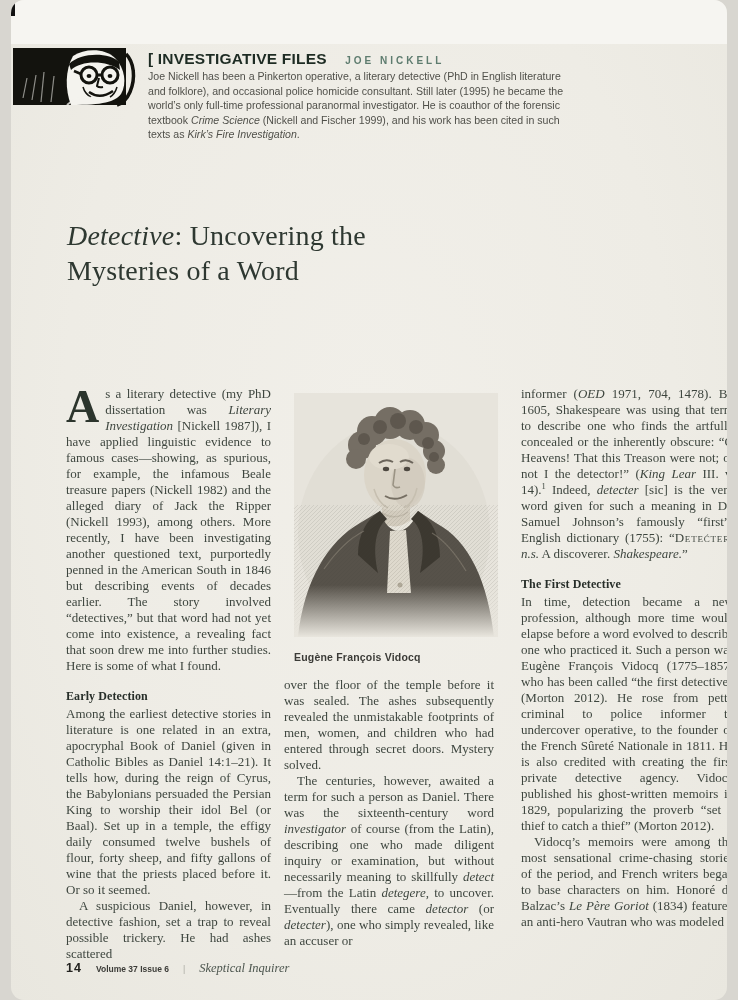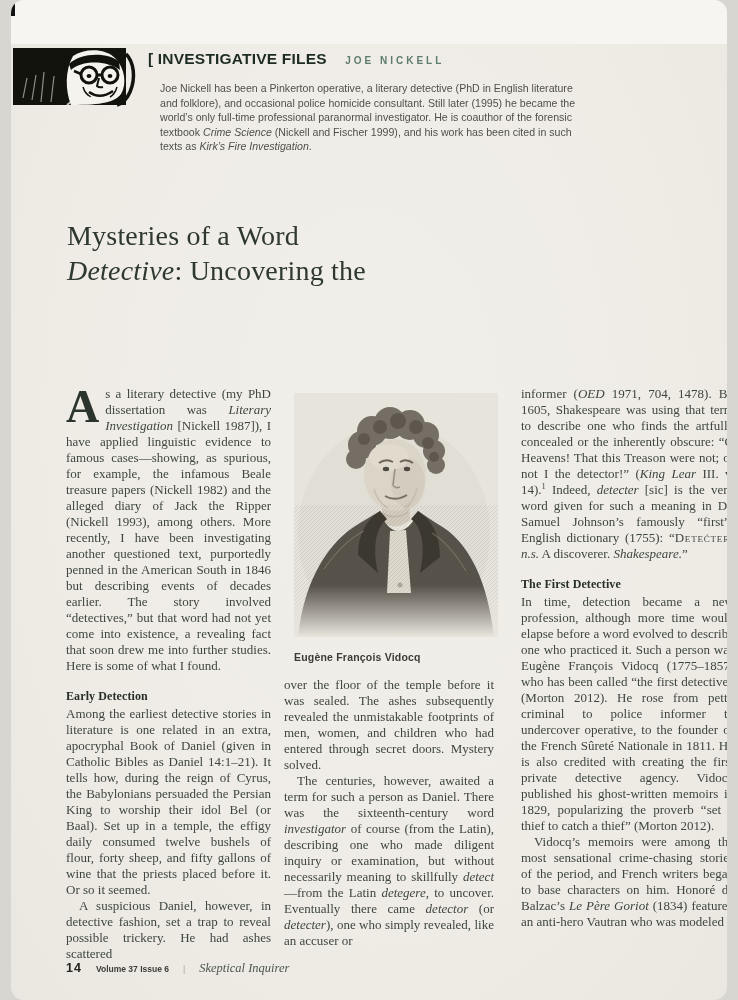--- a/index.html
+++ b/index.html
@@ -8,21 +8,21 @@
     background:radial-gradient(ellipse at 50% 42%, #f1efe9 0%, #eeece5 60%, #e9e7df 100%);
     font-family:"Liberation Serif", serif;color:#3d453e;overflow:hidden;border-radius:13px;
   }
   .top-band{position:absolute;left:0;top:0;width:738px;height:44px;background:#f6f5f1;}
   .corner-tick{position:absolute;left:0;top:0;width:4px;height:16px;background:#111;}
   
   .header-art{position:absolute;left:2px;top:48px;}
   .kicker-row{position:absolute;left:137px;top:50px;white-space:nowrap;font-family:"Liberation Sans",sans-serif;}
   .kicker{font-size:15.5px;font-weight:bold;letter-spacing:.2px;color:#1d2b23;}
   .author{font-size:10px;font-weight:bold;letter-spacing:3px;color:#5e7c6f;margin-left:14px;}
-  .bio{position:absolute;left:137px;top:69px;width:432px;margin:12px;
+  .bio{position:absolute;left:137px;top:69px;width:432px;margin:0;
        font-family:"Liberation Sans",sans-serif;font-size:10.6px;line-height:14.6px;color:#50504a;}
   .bio .it{font-style:italic;}
   
   .title{position:absolute;left:56px;top:218px;margin:0;font-weight:normal;
          font-size:28px;line-height:35px;color:#2e3831;letter-spacing:.2px;}
   .title .it{font-style:italic;}
   
   .col{position:absolute;top:386px;font-size:13px;line-height:16px;text-align:justify;}
   .col p{margin:0;}
   .col p.indent{text-indent:13px;}
@@ -78,22 +78,22 @@
     <path d="M54,57 C62,50 72,48 82,51" fill="none" stroke="#f4f3ee" stroke-width="2" opacity="0.8"></path>
   </svg>
 
   <div class="kicker-row">
     <span class="kicker">[ INVESTIGATIVE FILES</span>
     <span class="author">JOE NICKELL</span>
   </div>
   <p class="bio"><span>Joe Nickell has been a Pinkerton operative, a literary detective (PhD in English literature and folklore), and occasional police homicide consultant. Still later (1995) he became the world’s only full-time professional paranormal investigator. He is coauthor of the forensic textbook </span><span class="it">Crime Science</span><span> (Nickell and Fischer 1999), and his work has been cited in such texts as </span><span class="it">Kirk’s Fire Investigation</span><span>.</span></p>
 
   <h1 class="title">
+    <span style="display:block"><span class="it">Detective</span><span>: Uncovering the</span></span>
     <span style="display:block">Mysteries of a Word</span>
-    <span style="display:block"><span class="it">Detective</span><span>: Uncovering the</span></span>
   </h1>
 
   <div class="col col1">
     <p><span class="dropcap">A</span><span><span>s a literary detective (my PhD dissertation was </span><span class="it">Literary Investigation</span><span> [Nickell 1987]), I have applied linguistic evidence to famous cases—showing, as spurious, for example, the infamous Beale treasure papers (Nickell 1982) and the alleged diary of Jack the Ripper (Nickell 1993), among others. More recently, I have been investigating another questioned text, purportedly penned in the American South in 1846 but describing events of decades earlier. The story involved “detectives,” but that word had not yet come into existence, a revealing fact that soon drew me into further studies. Here is some of what I found.</span></span></p>
     <h2>Early Detection</h2>
     <p><span>Among the earliest detective stories in literature is one related in an extra, apocryphal Book of Daniel (given in Catholic Bibles as Daniel 14:1–21). It tells how, during the reign of Cyrus, the Babylonians persuaded the Persian King to worship their idol Bel (or Baal). Set up in a temple, the effigy daily consumed twelve bushels of flour, forty sheep, and fifty gallons of wine that the priests placed before it. Or so it seemed.</span></p>
     <p class="indent"><span>A suspicious Daniel, however, in detective fashion, set a trap to reveal possible trickery. He had ashes scattered</span></p>
   </div>
 
   <figure class="portrait">

